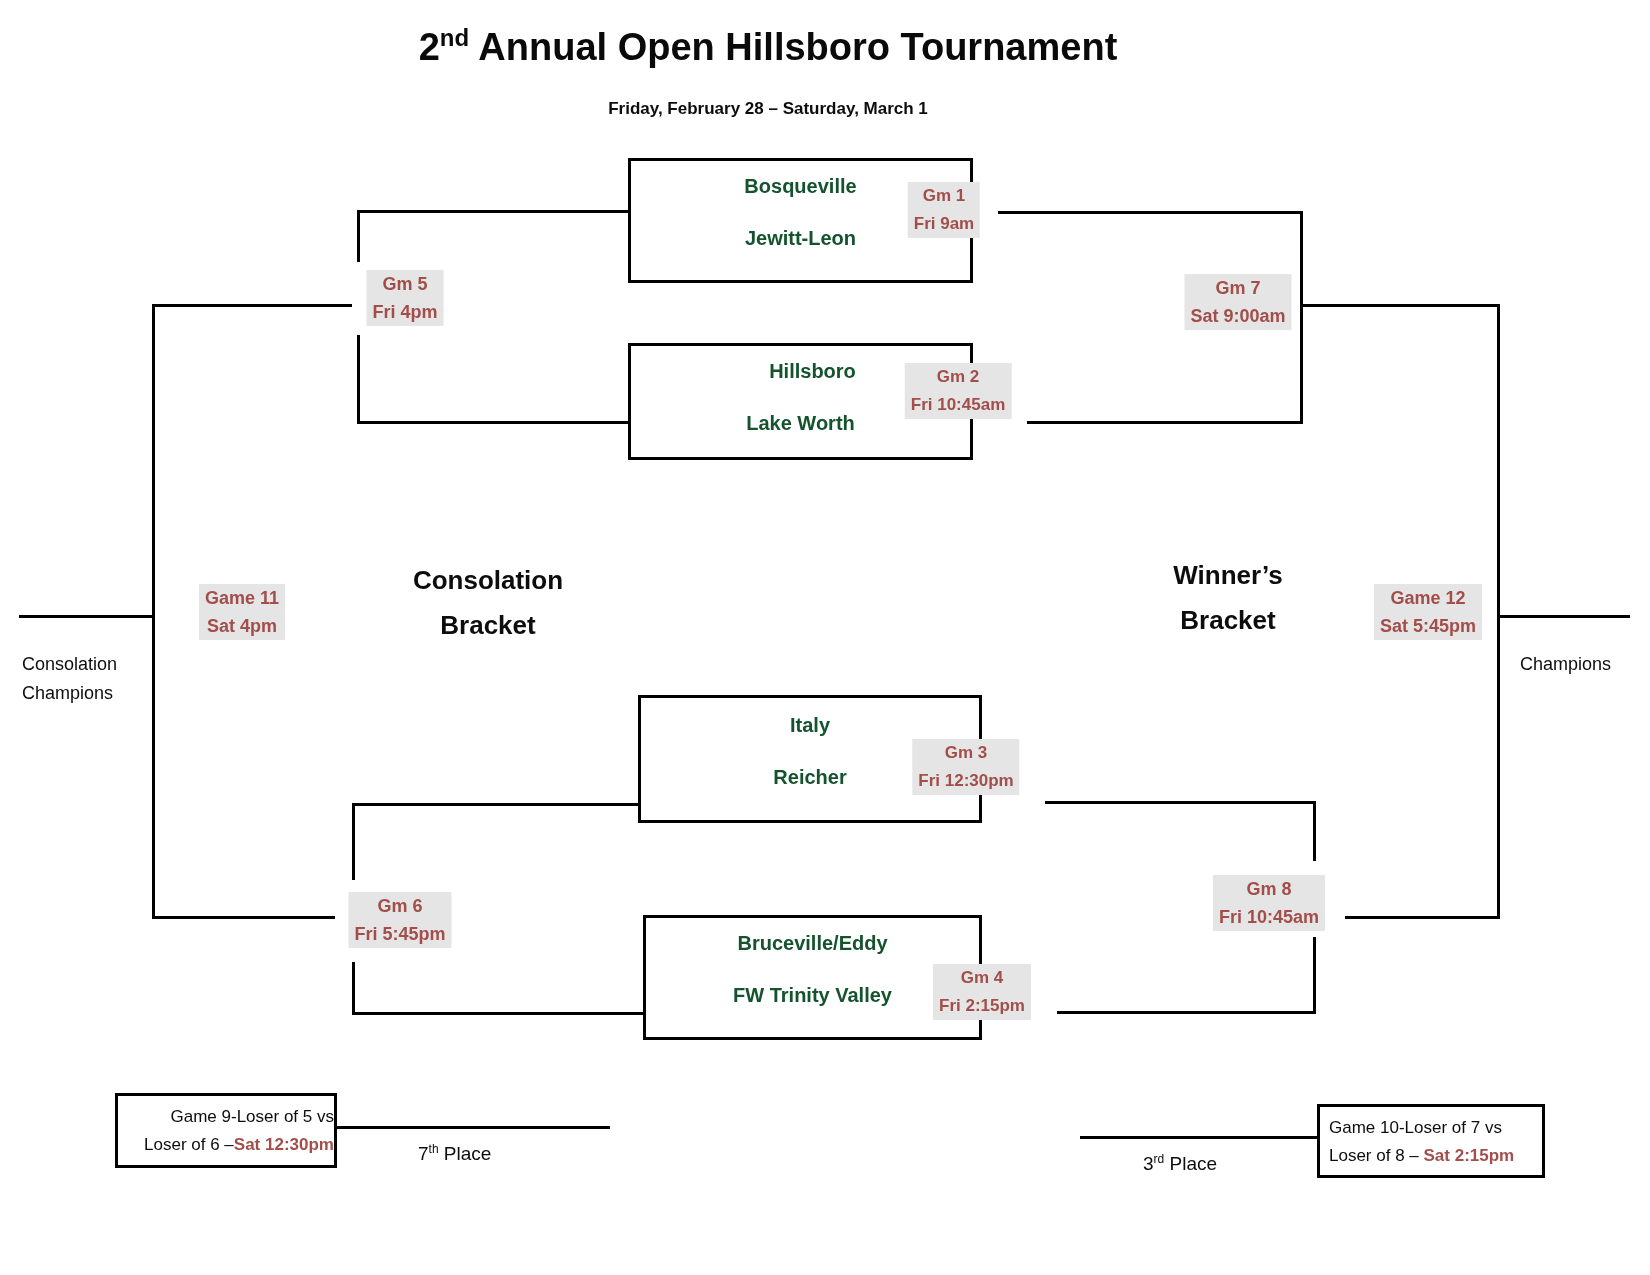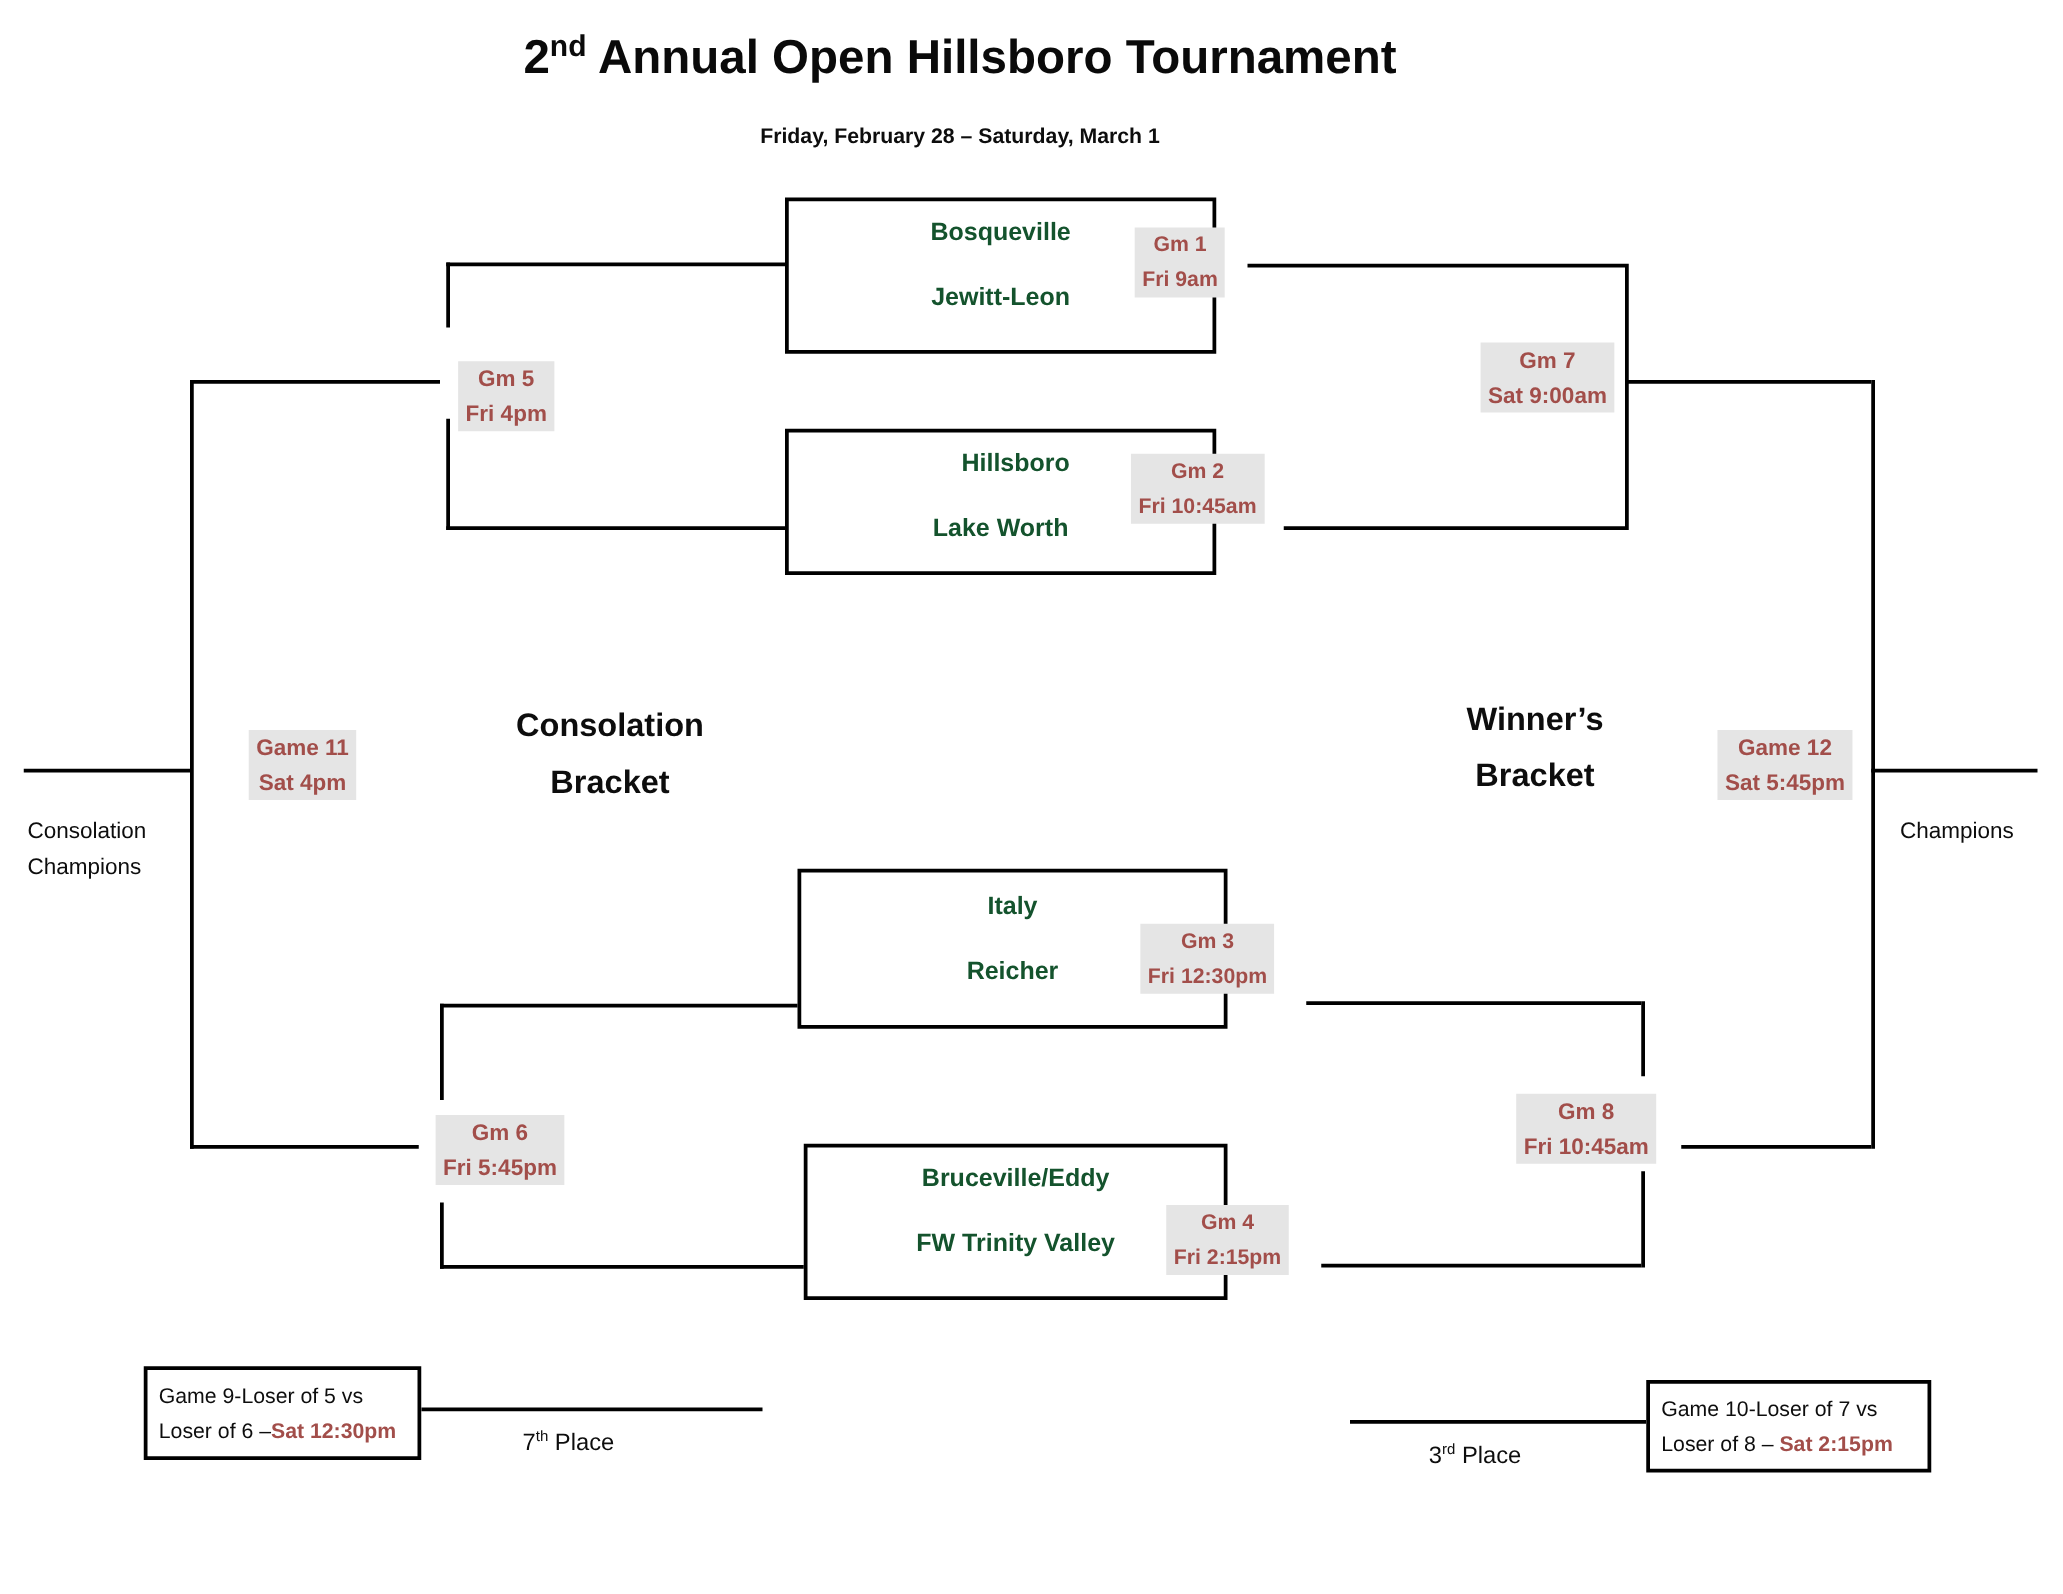--- a/index.html
+++ b/index.html
@@ -60,21 +60,21 @@
   </div>
   <div class="gmlabel" style="left:966px;top:767px;">
     <div>Gm 3</div>
     <div>Fri 12:30pm</div>
   </div>
   <div class="gmlabel" style="left:982px;top:992px;">
     <div>Gm 4</div>
     <div>Fri 2:15pm</div>
   </div>
 
-  <div class="gmlabel big" style="left:405px;top:298px;margin-top:19px;">
+  <div class="gmlabel big" style="left:405px;top:298px;">
     <div>Gm 5</div>
     <div>Fri 4pm</div>
   </div>
   <div class="gmlabel big" style="left:400px;top:920px;">
     <div>Gm 6</div>
     <div>Fri 5:45pm</div>
   </div>
   <div class="gmlabel big" style="left:1238px;top:302px;">
     <div>Gm 7</div>
     <div>Sat 9:00am</div>
@@ -127,21 +127,21 @@
   <div class="line" style="left:357px;top:210px;width:3px;height:52px;"></div>
   <div class="line" style="left:357px;top:335px;width:3px;height:89px;"></div>
   <div class="line" style="left:152px;top:304px;width:3px;height:615px;"></div>
   <div class="line" style="left:352px;top:803px;width:3px;height:77px;"></div>
   <div class="line" style="left:352px;top:962px;width:3px;height:53px;"></div>
   <div class="line" style="left:1300px;top:211px;width:3px;height:213px;"></div>
   <div class="line" style="left:1313px;top:801px;width:3px;height:60px;"></div>
   <div class="line" style="left:1313px;top:937px;width:3px;height:77px;"></div>
   <div class="line" style="left:1497px;top:304px;width:3px;height:615px;"></div>
 
-  <div class="placebox" style="left:115px;top:1093px;width:222px;height:75px;">
+  <div class="placebox" style="left:115px;top:1093px;width:222px;height:75px;text-align:right;">
     <div>Game 9-Loser of 5 vs</div>
     <div><span>Loser of 6 –</span><span class="red">Sat 12:30pm</span></div>
   </div>
   <div class="placebox" style="left:1317px;top:1104px;width:228px;height:74px;">
     <div>Game 10-Loser of 7 vs</div>
     <div><span>Loser of 8 – </span><span class="red">Sat 2:15pm</span></div>
   </div>
 
   <div class="place-label" style="left:418px;top:1142px;"><span>7</span><sup>th</sup><span> Place</span></div>
   <div class="place-label" style="left:1143px;top:1152px;"><span>3</span><sup>rd</sup><span> Place</span></div>

